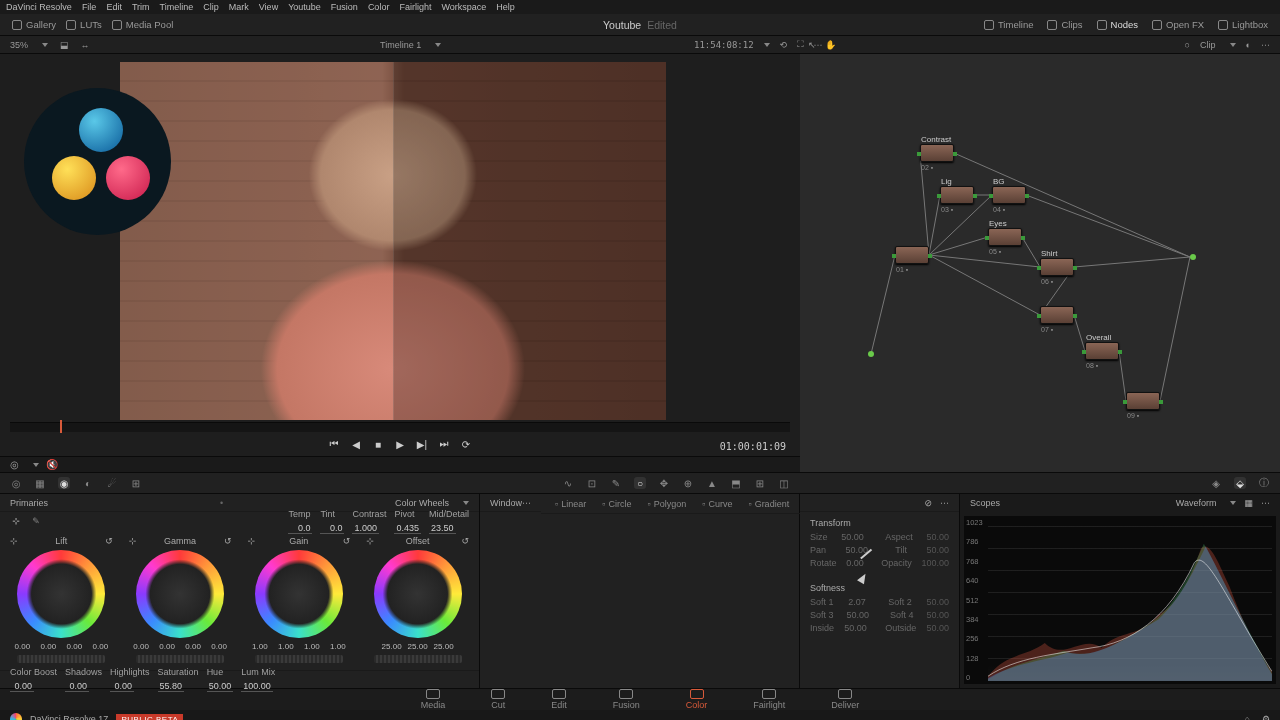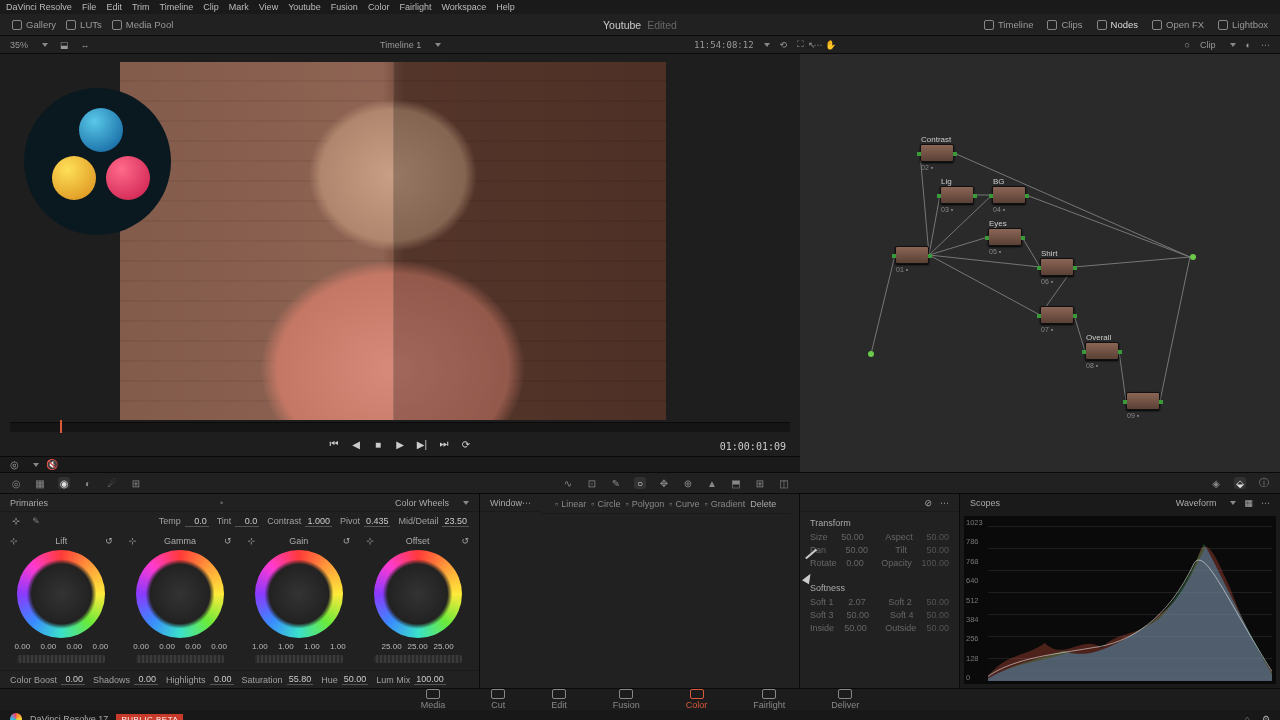--- a/index.html
+++ b/index.html
@@ -60,35 +60,35 @@
 .toolrow .grp { display:flex; gap:12px; }
 .ticon { width:12px; height:12px; display:flex; align-items:center; justify-content:center; color:#888; }
 .ticon.active { color:#ddd; background:rgba(255,255,255,.08); padding:3px; border-radius:3px; }
 
 
 .bottom { height:194px; display:flex; }
 
 .primaries { width:480px; background:#212121; border-right:1px solid #0a0a0a; display:flex; flex-direction:column; }
 .panel-hdr { height:18px; padding:0 10px; display:flex; align-items:center; justify-content:space-between; font-size:9px; color:#aaa; border-bottom:1px solid #1a1a1a; }
 .param-row { height:18px; padding:0 10px; display:flex; align-items:center; gap:8px; font-size:9px; }
-.param { display:flex; align-items:center; gap:4px; }
+.param { display:flex; align-items:flex-start; gap:4px;flex-direction:column; }
 .param .val { color:#ccc; border-bottom:1px solid #555; padding:0 2px; min-width:24px; text-align:right; }
 .wheels { flex:1; display:flex; padding:6px 4px; gap:4px; }
 .wheel-col { flex:1; display:flex; flex-direction:column; align-items:center; gap:4px; }
 .wheel-col .lbl { font-size:9px; color:#aaa; display:flex; width:100%; justify-content:space-between; padding:0 6px; }
 .wheel { width:88px; height:88px; border-radius:50%; background:conic-gradient(#ff3a3a,#ff9a3a,#ffea3a,#6aea3a,#3ae0ca,#3a8aff,#8a3aff,#ff3ad0,#ff3a3a); position:relative; }
 .wheel::after { content:""; position:absolute; inset:10%; border-radius:50%; background:radial-gradient(circle,#333 0%,#222 60%,transparent 70%); }
 .wheel .ctr { position:absolute; left:50%; top:50%; width:4px; height:4px; background:#ddd; border-radius:50%; transform:translate(-50%,-50%); }
 .wvals { display:flex; gap:4px; font-size:8px; color:#bbb; }
 .wvals span { min-width:22px; text-align:center; }
 .jog { width:88px; height:8px; background:repeating-linear-gradient(90deg,#2a2a2a 0 2px,#3a3a3a 2px 4px); border-radius:2px; }
 .bot-params { height:18px; border-top:1px solid #1a1a1a; }
 
 .window-panel { width:320px; background:#212121; border-right:1px solid #0a0a0a; display:flex; flex-direction:row; }
-.shape-row { height:20px; padding:0 14px; display:flex; align-items:center; gap:5px; font-size:9px; color:#888; border-bottom:1px solid #1a1a1a; }
+.shape-row { height:20px; padding:0 14px; display:flex; align-items:center; gap:16px; font-size:9px; color:#888; border-bottom:1px solid #1a1a1a; }
 .shape-item { height:24px; padding:0 14px; display:flex; align-items:center; justify-content:space-between; }
 .shape-ico { width:12px; height:12px; border:1.2px solid #ccc; }
 .shape-ico.circ { border-radius:50%; }
 .shape-ico.line { border:none; width:14px; height:1.5px; background:#ccc; transform:rotate(-40deg); }
 .shape-ico.pen { border:none; width:0; height:0; border-left:4px solid transparent; border-right:4px solid transparent; border-bottom:10px solid #ccc; transform:rotate(30deg); }
 .shape-ico.grad { border:none; background:linear-gradient(#ccc,#444); }
 .plusminus { display:flex; gap:6px; color:#666; }
 
 .transform-panel { width:160px; background:#212121; border-right:1px solid #0a0a0a; font-size:9px; color:#666; }
 .tp-sec { padding:6px 10px; }

